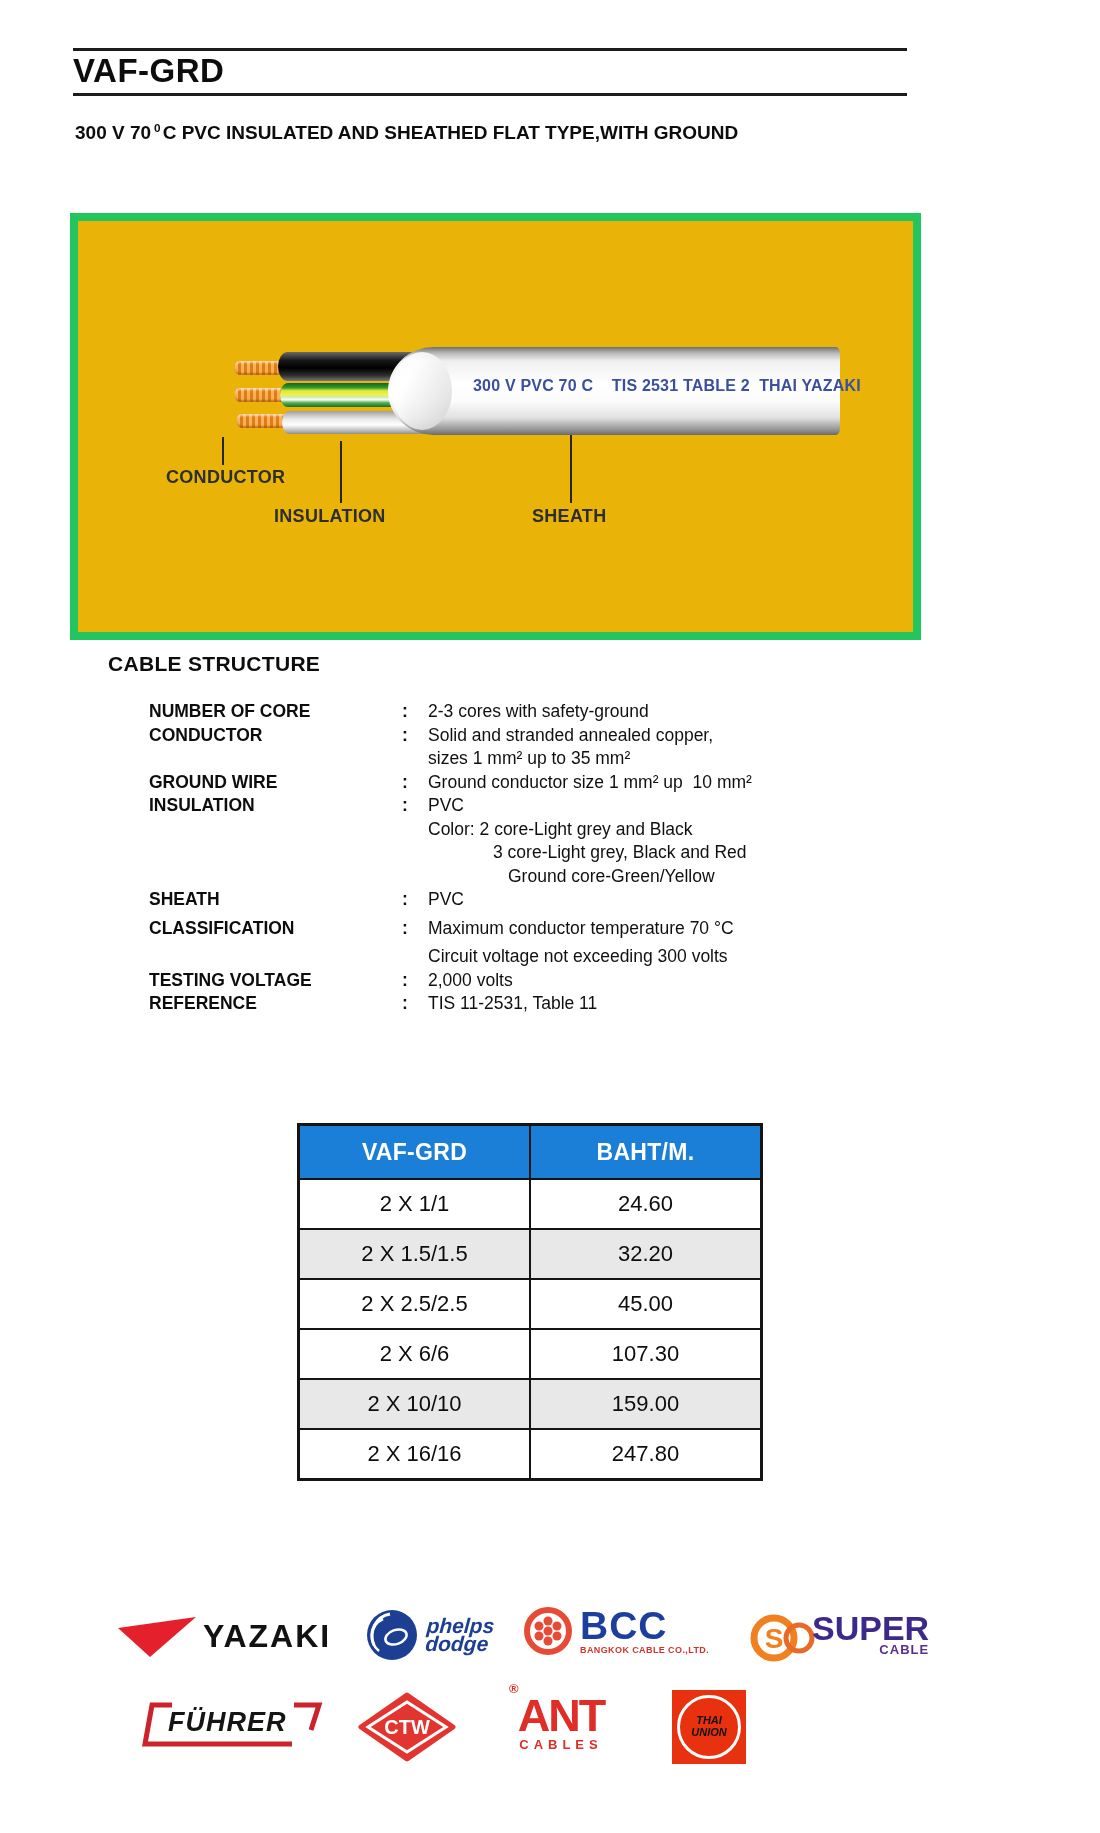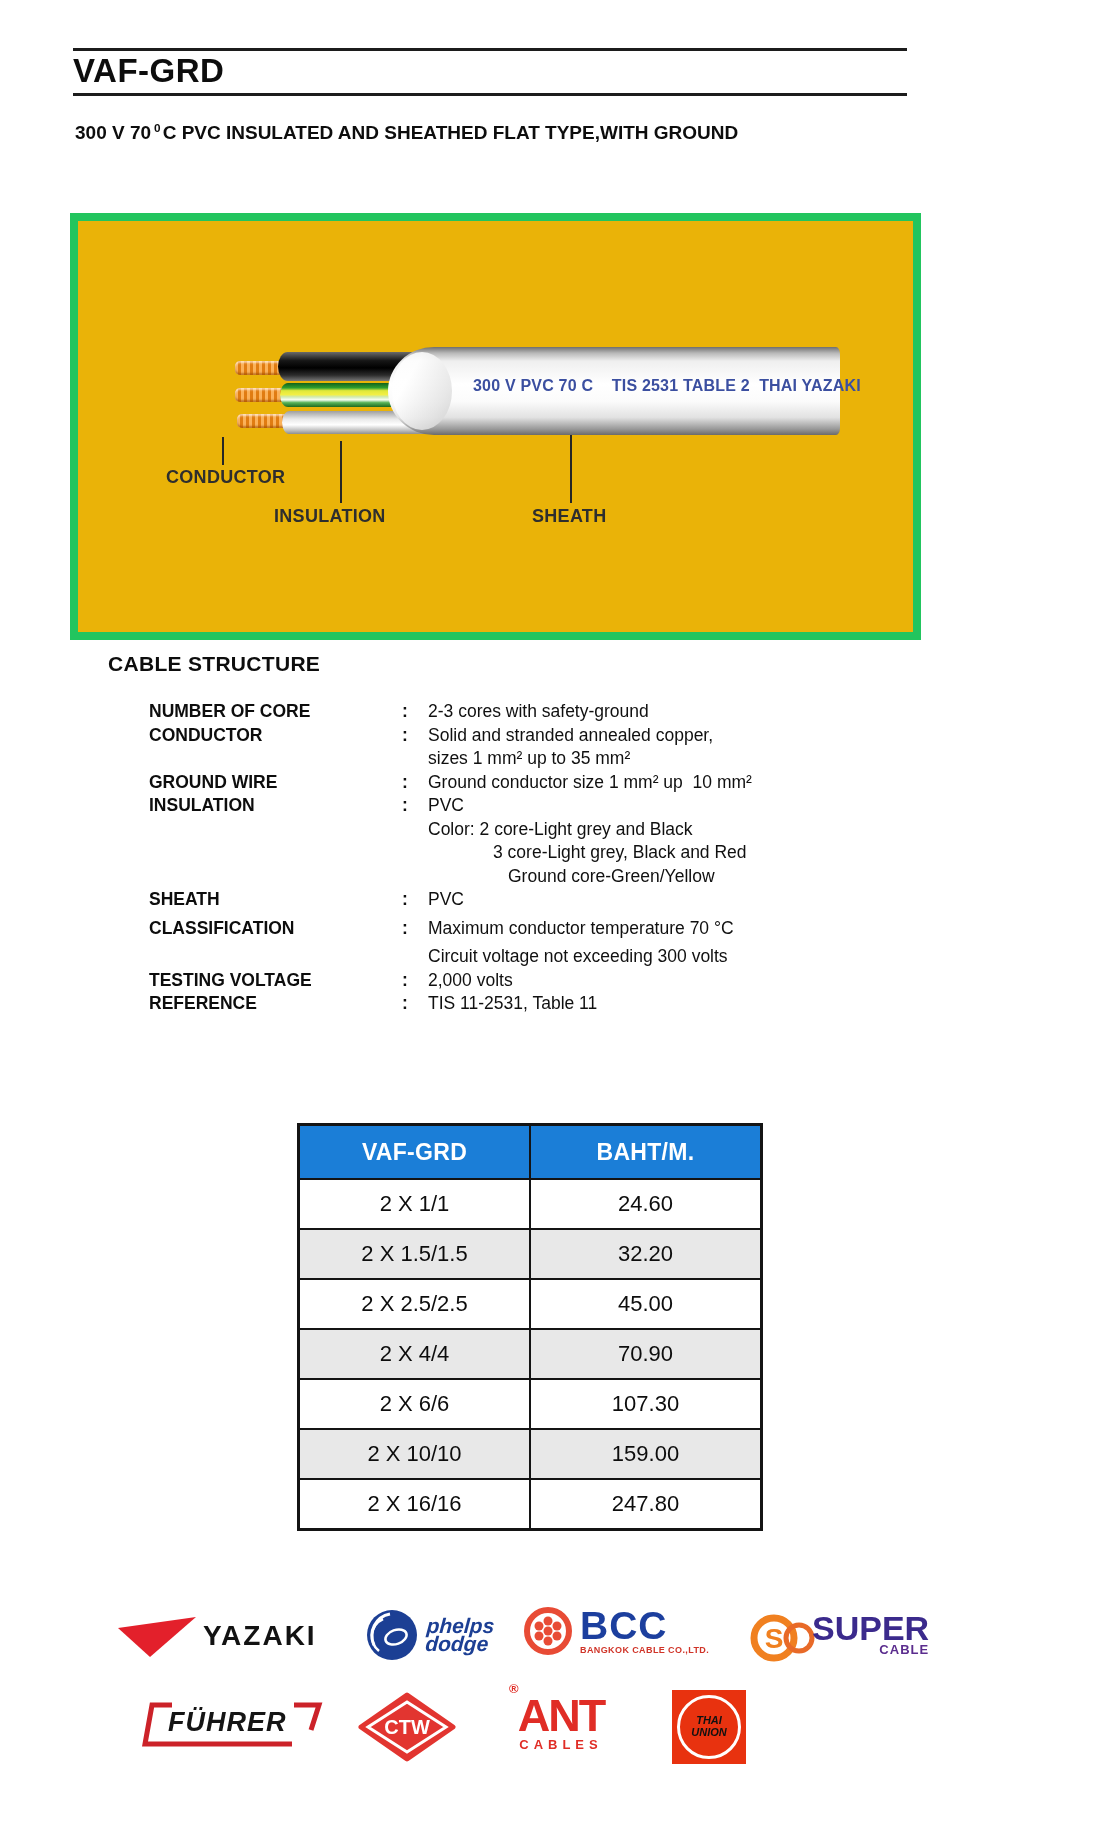--- a/index.html
+++ b/index.html
@@ -66,21 +66,21 @@
   .price-table td{width:227px;height:46px;font-size:22px;text-align:center;
       border:2px solid #141414;color:#0d0d0d;}
   .price-table tr.alt td{background:#e8e8e8;}
 
   
   .logo-row{position:absolute;left:0;width:1100px;}
   .row1{top:1603px;height:72px;}
   .row2{top:1690px;height:84px;}
   .logo{position:absolute;display:flex;align-items:center;}
   .logo-yazaki{left:118px;top:12px;gap:7px;}
-  .yazaki-text{font-size:28px;font-weight:800;letter-spacing:2px;color:#121212;}
+  .yazaki-text{font-size:32px;font-weight:800;letter-spacing:2px;color:#121212;}
   .logo-phelps{left:366px;top:6px;gap:8px;}
   .phelps-text{font-style:italic;font-weight:900;font-size:21px;line-height:18px;
       color:#1c3f94;transform:skewX(-4deg);}
   .logo-bcc{left:524px;top:4px;gap:8px;align-items:flex-start;}
   .bcc-col{display:flex;flex-direction:column;}
   .bcc-text{font-size:39px;line-height:37px;font-weight:800;color:#1c3f9e;letter-spacing:1px;}
   .bcc-sub{font-size:9px;font-weight:bold;color:#d03428;letter-spacing:.4px;margin-top:1px;}
   .logo-super{left:750px;top:10px;gap:2px;align-items:flex-start;}
   .super-col{display:flex;flex-direction:column;margin-left:-6px;}
   .super-text{font-size:34px;line-height:31px;font-weight:900;color:#3b2a8c;letter-spacing:0;}
@@ -212,24 +212,20 @@
           <td>24.60</td>
         </tr>
       <tr class="alt">
           <td>2 X 1.5/1.5</td>
           <td>32.20</td>
         </tr>
       <tr>
           <td>2 X 2.5/2.5</td>
           <td>45.00</td>
         </tr>
-      <tr class="alt">
-          <td>2 X 4/4</td>
-          <td>70.90</td>
-        </tr>
       <tr>
           <td>2 X 6/6</td>
           <td>107.30</td>
         </tr>
       <tr class="alt">
           <td>2 X 10/10</td>
           <td>159.00</td>
         </tr>
       <tr>
           <td>2 X 16/16</td>

